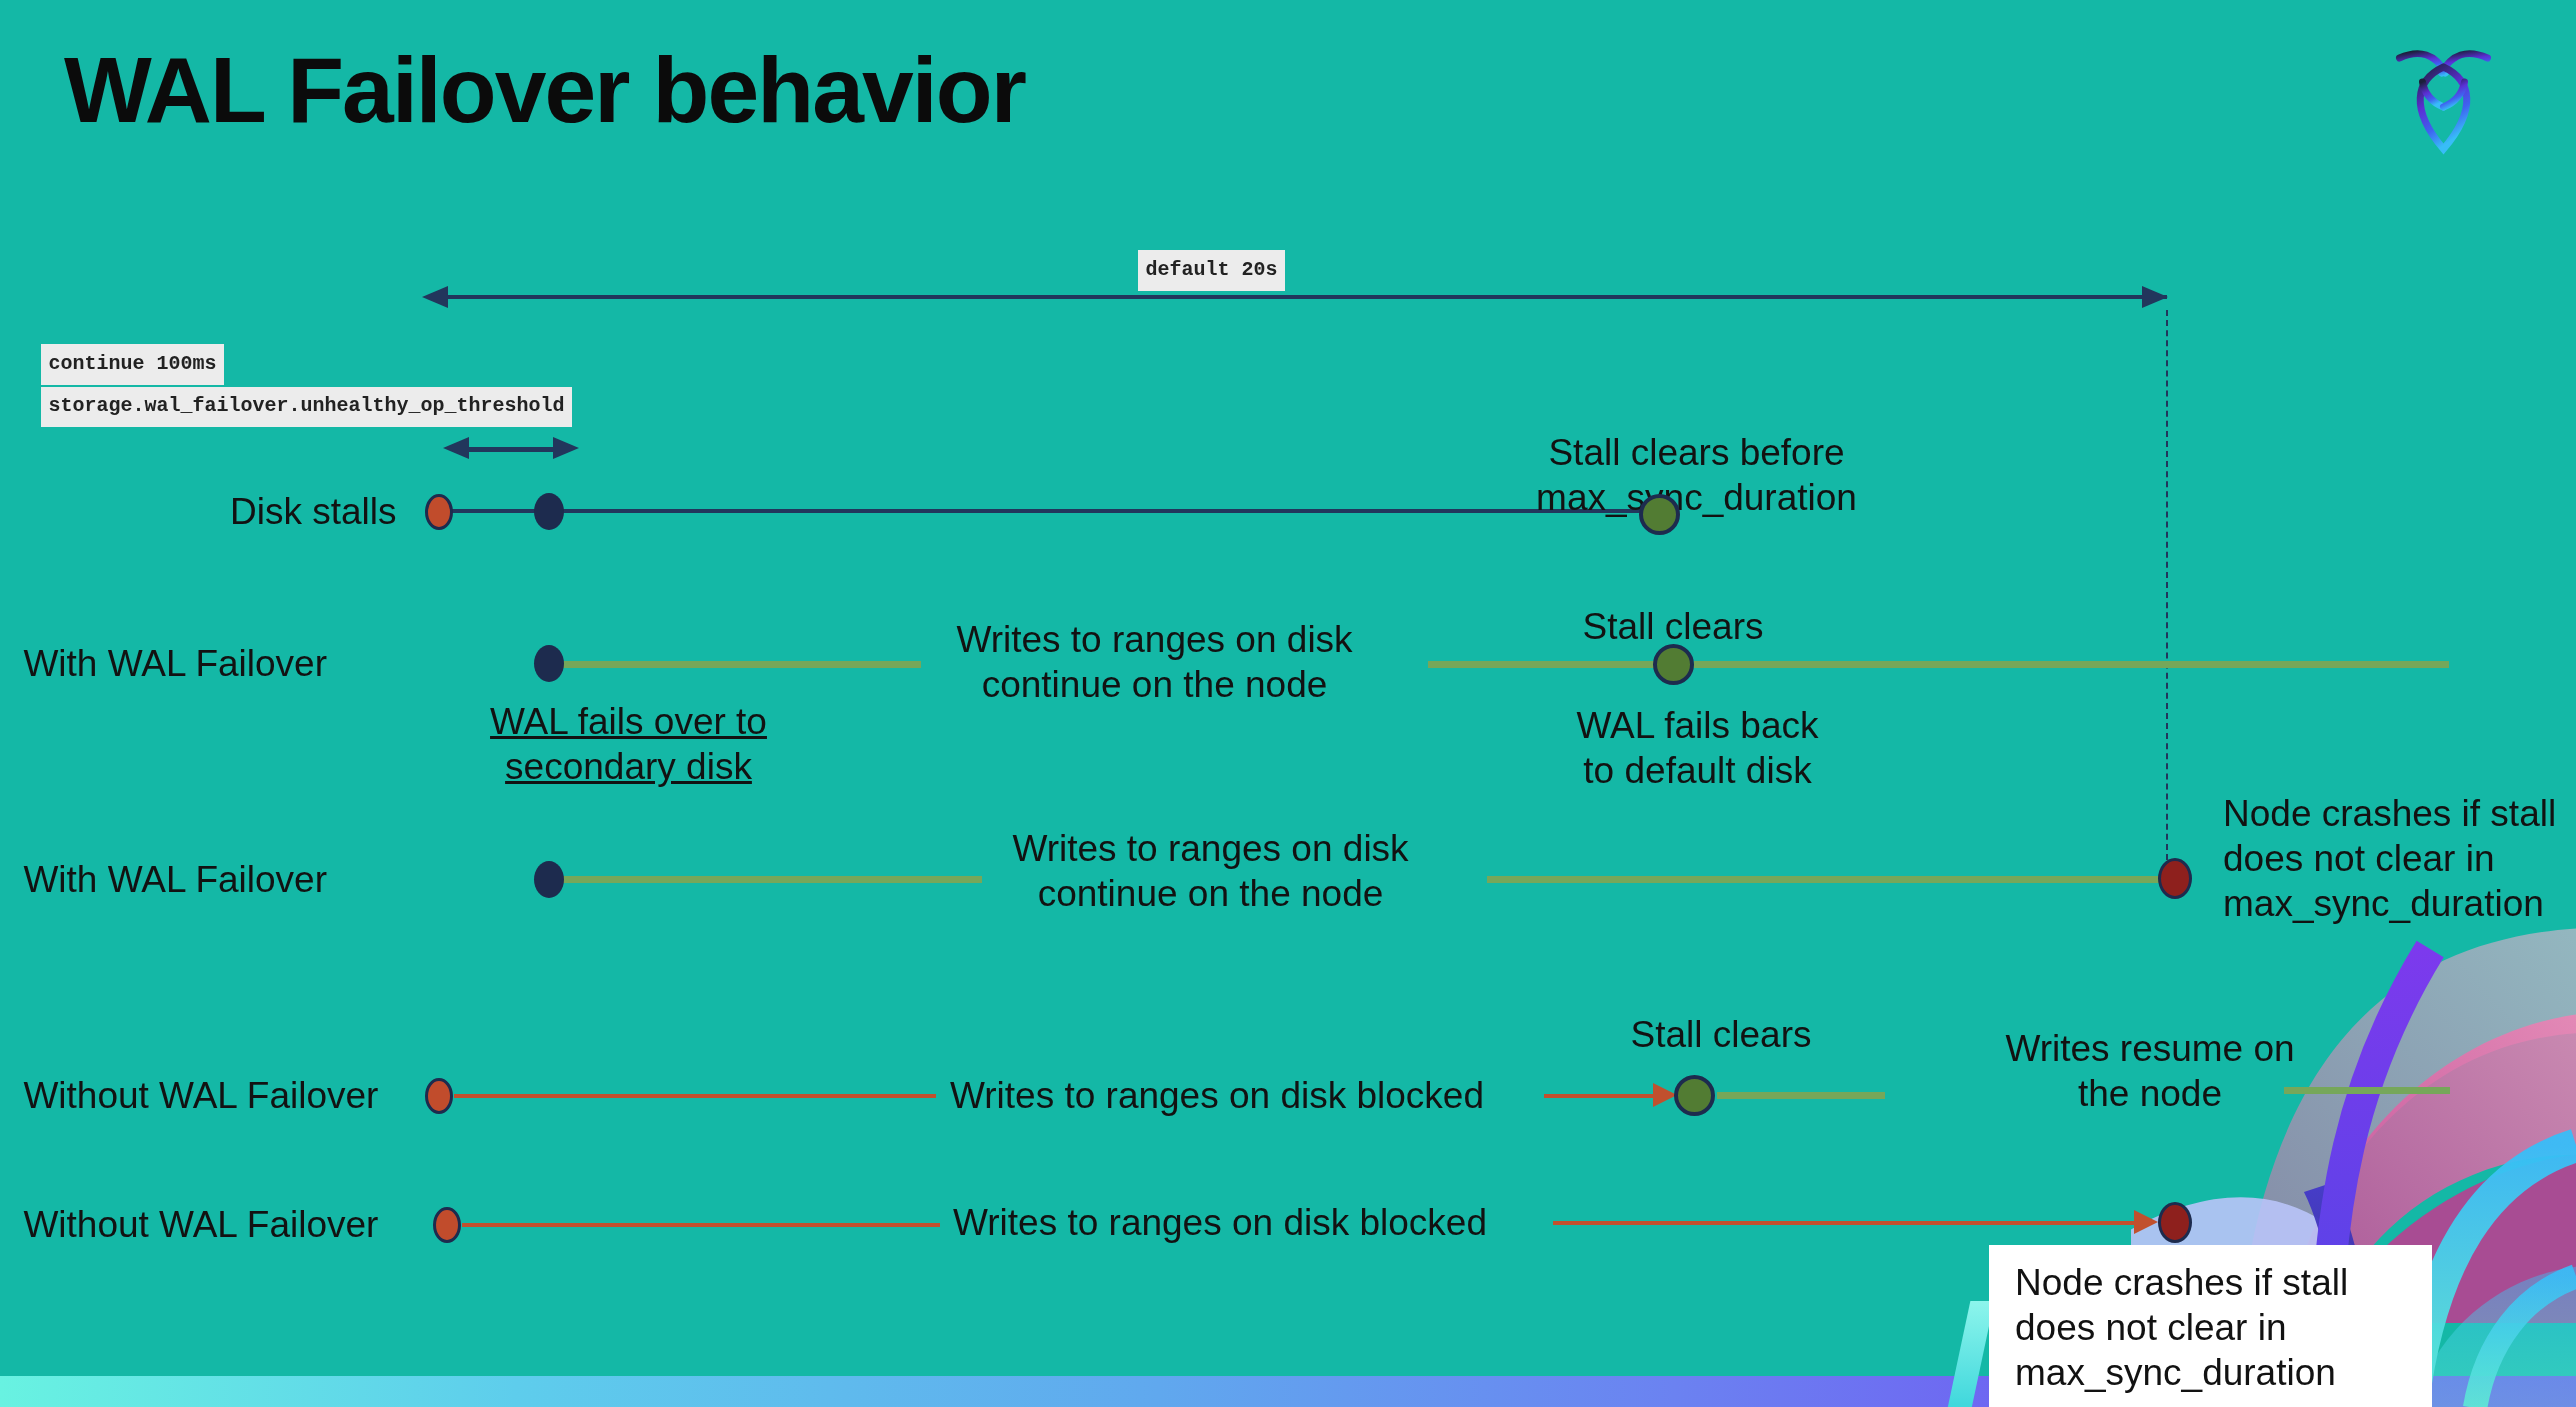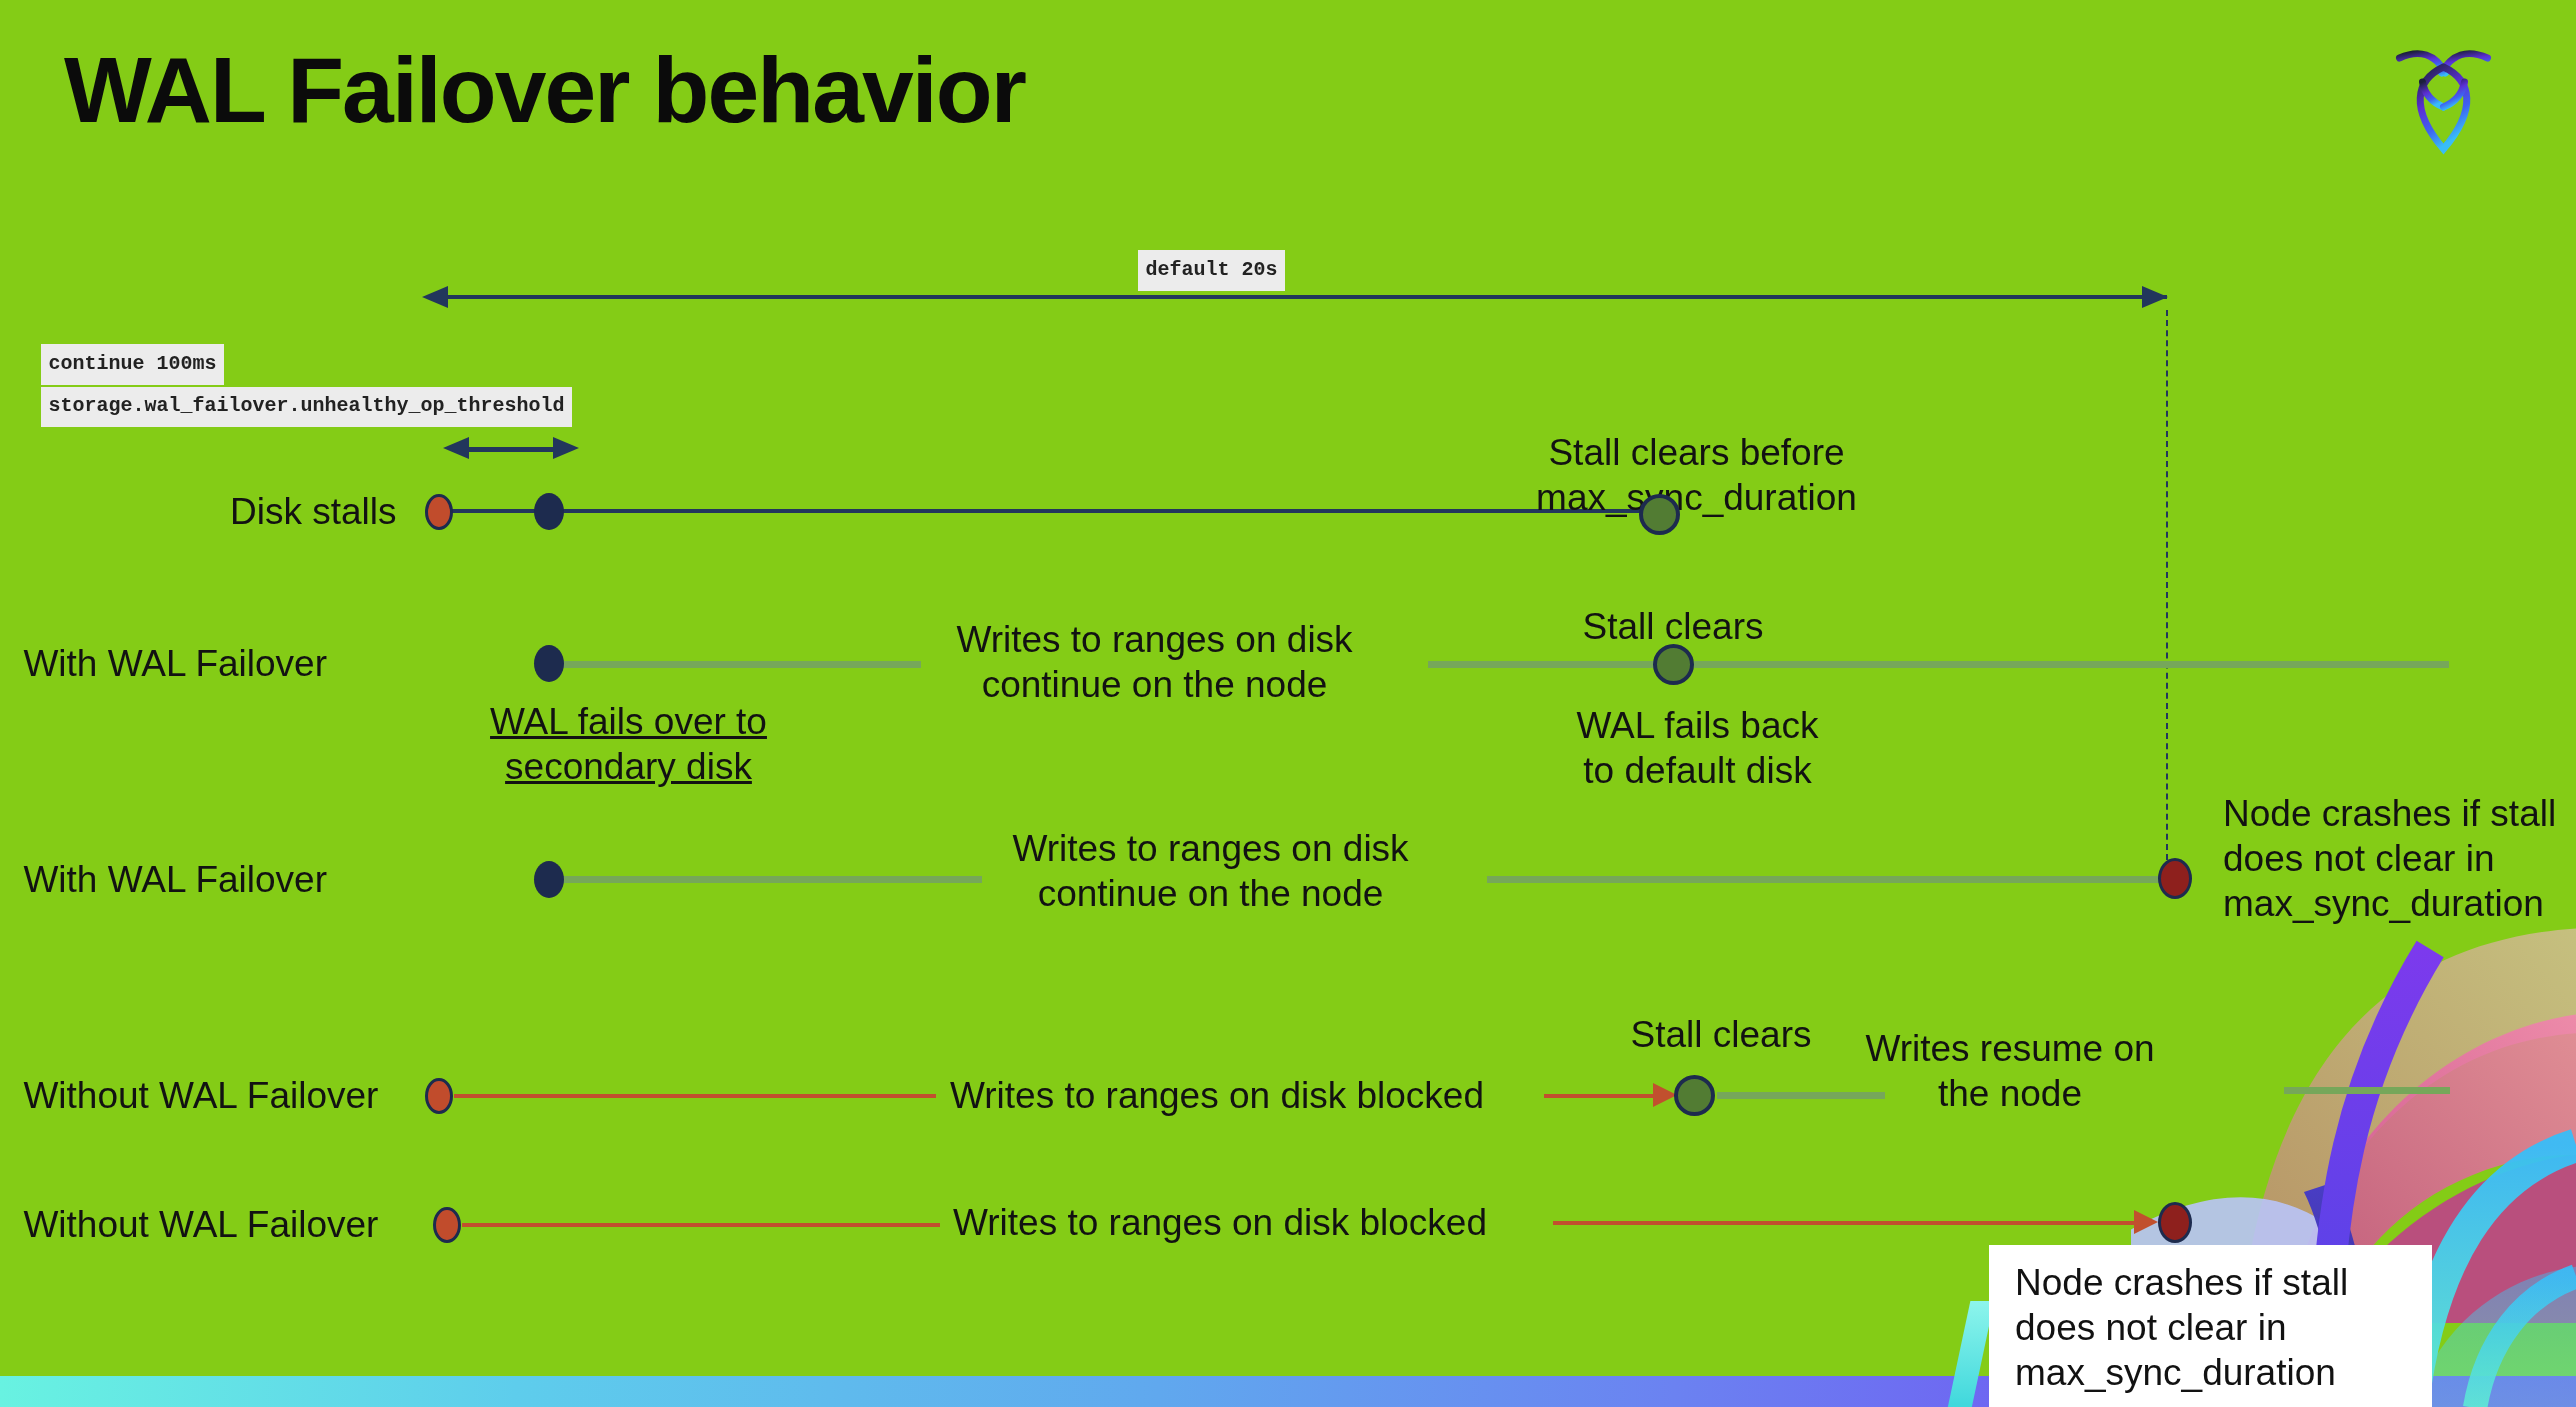--- a/index.html
+++ b/index.html
@@ -1,19 +1,19 @@
 <!DOCTYPE html>
 <html style="font-size:15px"><head>
 <meta charset="utf-8">
 <style>
   * { margin:0; padding:0; box-sizing:border-box; }
   html,body { background:#ffffff; }
   #canvas {
     position:relative; width:2576px; height:1408px; overflow:hidden;
-    font-family:"Liberation Sans","DejaVu Sans",sans-serif; color:#111; background:#84cc16;
+    font-family:"Liberation Sans","DejaVu Sans",sans-serif; color:#111; background:#14b8a6;
   }
   .t { position:absolute; font-size:37px; line-height:45px; color:#121212; white-space:pre-line; z-index:3; }
   .c { text-align:center; }
   .mono { position:absolute; font-family:"Liberation Mono","DejaVu Sans Mono",monospace; font-size:20px; line-height:36px; color:#222; z-index:4;font-weight:bold; }
   .mono span { display:inline-block; background:#ececec; padding:1.9px 7.5px 2.8px 7.5px; margin-bottom:1.9px; }
   .line { position:absolute; z-index:3; }
   .navy-line { background:#22365c; height:3.7px; }
   .green-line { background:#76a75a; height:6.5px; }
   .red-line { background:#c1502e; height:3.7px; }
   .dashed-v { position:absolute; border-left:2.8px dashed #22365c; z-index:2; }
@@ -114,21 +114,21 @@
 
   <div class="t" style="left:23.4px; top:1073px;">Without WAL Failover</div>
   <div class="dot dot-red" style="left:425px; top:1078px;"></div>
   <div class="line red-line" style="left:454px; top:1094px; width:482px;"></div>
   <div class="t" style="left:950px; top:1073px;">Writes to ranges on disk  blocked</div>
   <div class="line red-line" style="left:1544px; top:1094px; width:114px;"></div>
   <div class="arr arr-r-red" style="left:1653px; top:1083px;"></div>
   <div class="dot dot-green" style="left:1674px; top:1075px;"></div>
   <div class="t c" style="left:1581px; top:1012px; width:280px;">Stall clears</div>
   <div class="line green-line" style="left:1717px; top:1092px; width:168px;"></div>
-  <div class="t c" style="left:1844px; top:1026px; width:332px;">Writes resume on
+  <div class="t c" style="left:1984px; top:1026px; width:332px;">Writes resume on
 the node</div>
   <div class="line green-line" style="left:2284px; top:1087px; width:166px;"></div>
 
   <div class="t" style="left:23.4px; top:1202px;">Without WAL Failover</div>
   <div class="dot dot-red" style="left:433px; top:1207px;"></div>
   <div class="line red-line" style="left:462px; top:1223px; width:478px;"></div>
   <div class="t" style="left:953px; top:1200px;">Writes to ranges on disk  blocked</div>
   <div class="line red-line" style="left:1553px; top:1221px; width:581px;"></div>
   <div class="arr arr-r-red" style="left:2134px; top:1210px;"></div>
   <div class="dot dot-darkred" style="left:2158px; top:1202px;"></div>

